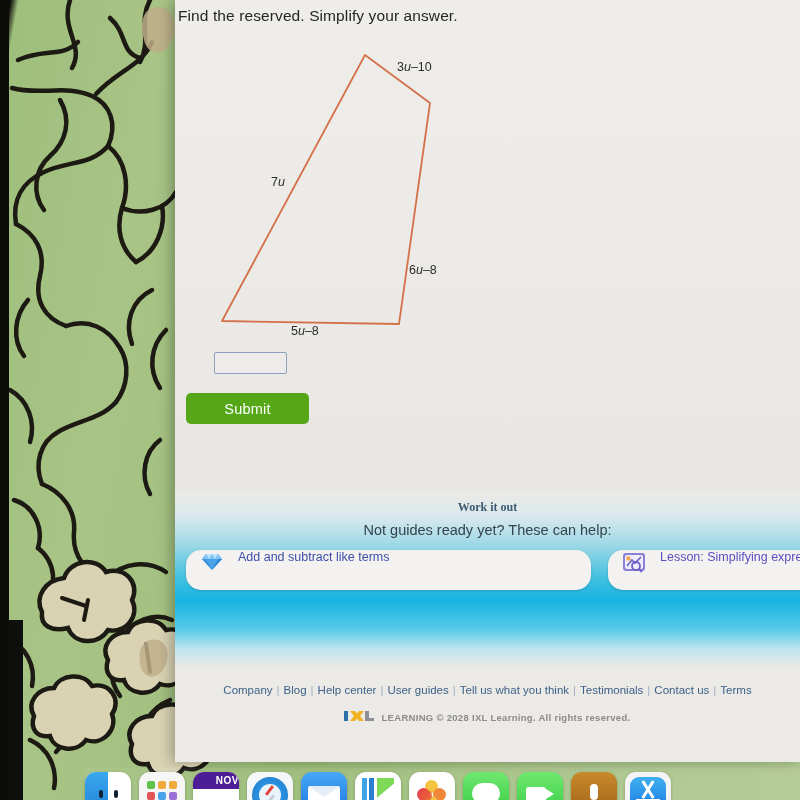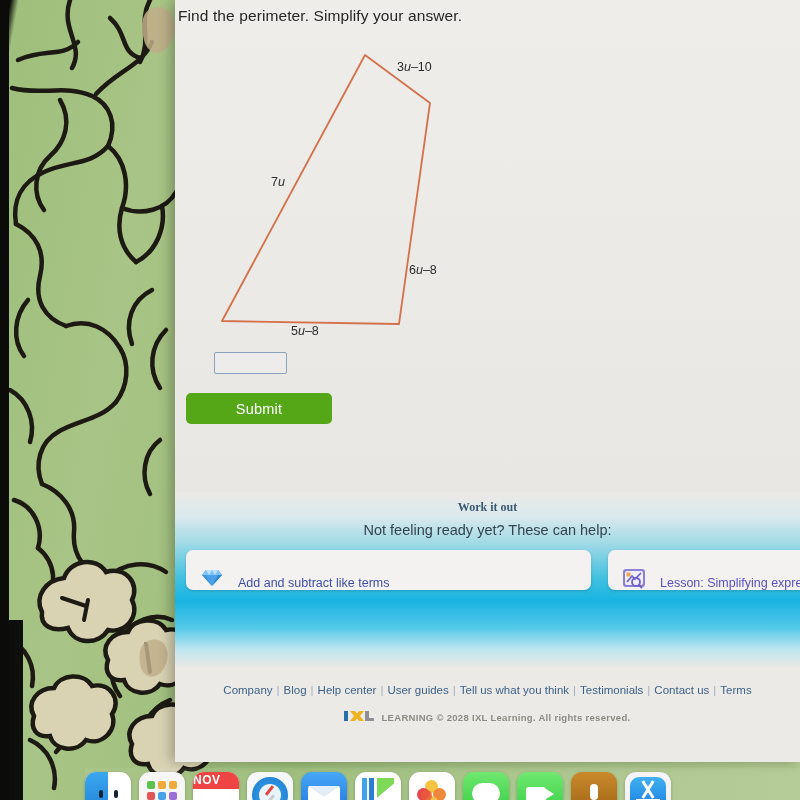--- a/index.html
+++ b/index.html
@@ -101,21 +101,21 @@
     box-sizing: border-box;
     font-size: 13px;
     color: #222;
     padding: 0 4px;
     outline: none;
     font-family: "Liberation Sans", sans-serif;
   }
   #submit-button {
     position: absolute;
     left: 11px; top: 393px;
-    width: 146px; height: 31px;
+    width: 123px; height: 31px;
     background: #55a718;
     border: none;
     border-radius: 5px;
     color: #ffffff;
     font-size: 14.5px;
     font-family: "Liberation Sans", sans-serif;
     cursor: pointer;
     letter-spacing: 0.2px;
   }
 
@@ -151,24 +151,24 @@
     text-align: center;
     font-size: 14.5px;
     color: #34434f;
   }
 
   .help-card {
     position: absolute;
     top: 58px;
     height: 40px;
     background: #f3f2f0;
-    border-radius: 7px;
+    border-radius: 15px;
     box-shadow: 0 1px 3px rgba(0,0,0,0.16);
     display: flex;
-    align-items: flex-end;
+    align-items: flex-start;
   }
   #help-card-1 { left: 11px;  width: 405px; }
   #help-card-2 { left: 433px; width: 260px; }
   .help-icon {
     margin-left: 14px;
     width: 24px; height: 24px;
     flex: 0 0 24px;
     display: flex; align-items: center; justify-content: center;
   }
   .help-label {
@@ -302,39 +302,39 @@
         <path d="M150 640 C166 636 172 654 164 668 C156 682 142 678 140 664 C138 650 142 642 150 640 Z"></path>
       </g>
     </svg>
   </div>
   <div id="bezel-left"></div>
   <div id="bezel-left2"></div>
 
   <div id="content-panel">
     <div id="panel-white"></div>
 
-    <div class="question-text">Find the perimeter. Simplify your answer.</div>
+    <div class="question-text">Find the reserved. Simplify your answer.</div>
 
     <div id="figure-wrap">
       <svg id="figure-svg" width="625" height="310" viewBox="0 0 625 310">
         <polygon points="190,19 255,67 224,288 47,285" fill="none" stroke="#d4714a" stroke-width="1.8" stroke-linejoin="round"></polygon>
       </svg>
       <div class="fig-label" id="label-3u"><span>3<i>u</i>–10</span></div>
       <div class="fig-label" id="label-7u"><span>7<i>u</i></span></div>
       <div class="fig-label" id="label-6u"><span>6<i>u</i>–8</span></div>
       <div class="fig-label" id="label-5u"><span>5<i>u</i>–8</span></div>
     </div>
 
     <input id="answer-input" type="text" value="" style="">
 
     <button id="submit-button">Submit</button>
 
     <div id="workout-band">
       <div id="workout-title">Work it out</div>
-      <div id="workout-sub">Not feeling ready yet? These can help:</div>
+      <div id="workout-sub">Not guides ready yet? These can help:</div>
 
       <div class="help-card" id="help-card-1">
         <span class="help-icon">
           <svg width="22" height="20" viewBox="0 0 22 20">
             <polygon points="5,2 17,2 21,7 11,18 1,7" fill="#4aa3e8"></polygon>
             <polygon points="5,2 17,2 21,7 1,7" fill="#7fc4f2"></polygon>
             <polygon points="1,7 11,18 5,7" fill="#3d92dd"></polygon>
             <polygon points="21,7 11,18 17,7" fill="#2f86d6"></polygon>
             <polygon points="5,2 8,7 11,2" fill="#bde2fb"></polygon>
             <polygon points="11,2 14,7 17,2" fill="#bde2fb"></polygon>
@@ -386,21 +386,21 @@
     <div class="dock-icon" style="background:#f6f6f6">
       <div style="position:absolute;left:8px;top:9px;width:8px;height:8px;border-radius:2px;background:#5ec24a"></div>
       <div style="position:absolute;left:19px;top:9px;width:8px;height:8px;border-radius:2px;background:#f0a93b"></div>
       <div style="position:absolute;left:30px;top:9px;width:8px;height:8px;border-radius:2px;background:#f0a93b"></div>
       <div style="position:absolute;left:8px;top:20px;width:8px;height:8px;border-radius:2px;background:#e05555"></div>
       <div style="position:absolute;left:19px;top:20px;width:8px;height:8px;border-radius:2px;background:#4aa3e8"></div>
       <div style="position:absolute;left:30px;top:20px;width:8px;height:8px;border-radius:2px;background:#9b6fd6"></div>
     </div>
 
     <div class="dock-icon" style="background:#ffffff">
-      <div style="position:absolute;left:0;top:0;width:100%;height:17px;background:#ef4444;color:#fff;font-size:12px;font-weight:bold;text-align:left;line-height:17px;letter-spacing:0.5px;font-family:'Liberation Sans',sans-serif">NOV</div>
+      <div style="position:absolute;left:0;top:0;width:100%;height:17px;background:#4c1d95;color:#fff;font-size:10px;font-weight:bold;text-align:right;line-height:17px;letter-spacing:0.5px;font-family:'Liberation Sans',sans-serif">NOV</div>
       <div style="position:absolute;left:0;top:17px;width:100%;height:29px;background:#fff"></div>
     </div>
 
     <div class="dock-icon" style="background:#f6f7f9">
       <div style="position:absolute;left:5px;top:5px;width:36px;height:36px;border-radius:50%;background:radial-gradient(circle at 50% 50%, #d8ecfb 40%, #2b92e0 42%, #1f7bcb 100%)"></div>
       <div style="position:absolute;left:12px;top:12px;width:22px;height:22px;border-radius:50%;background:#eaf4fc"></div>
       <div style="position:absolute;left:21px;top:13px;width:3px;height:11px;background:#e8413a;transform:rotate(38deg)"></div>
       <div style="position:absolute;left:22px;top:22px;width:3px;height:11px;background:#c9ccd2;transform:rotate(38deg)"></div>
     </div>
 

